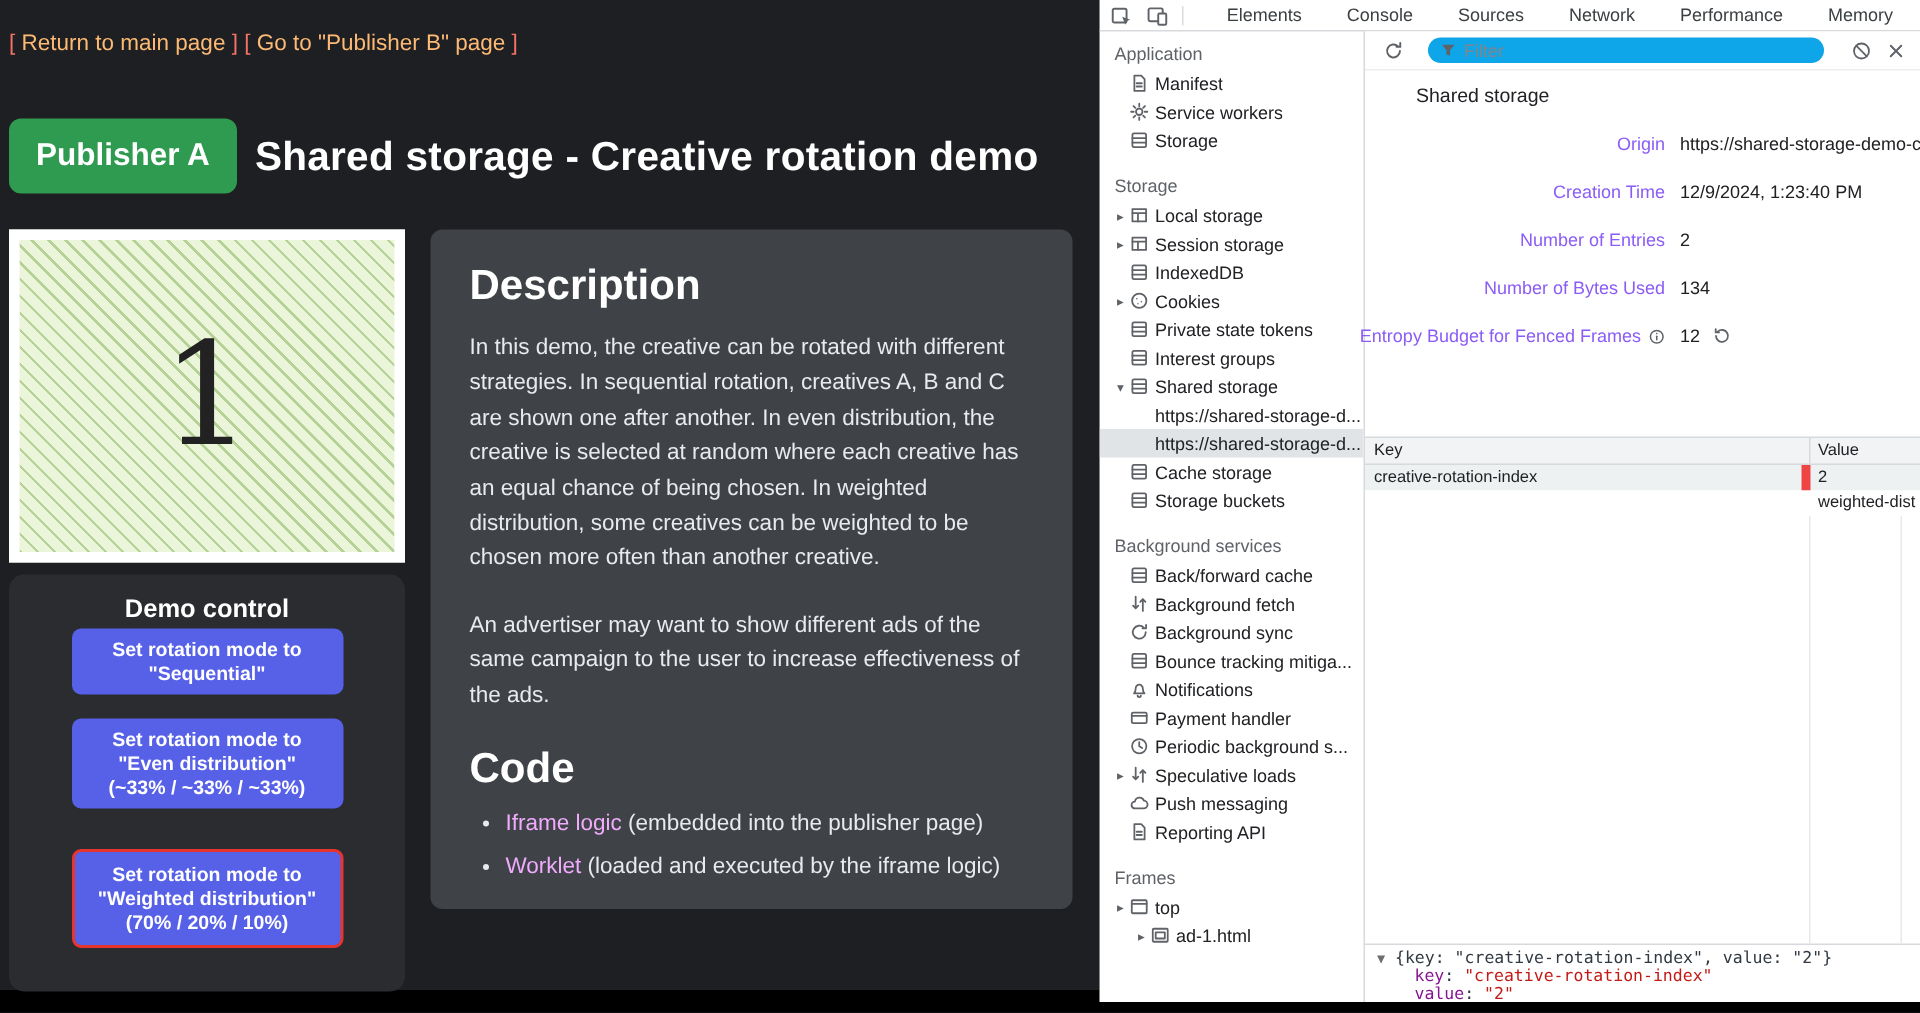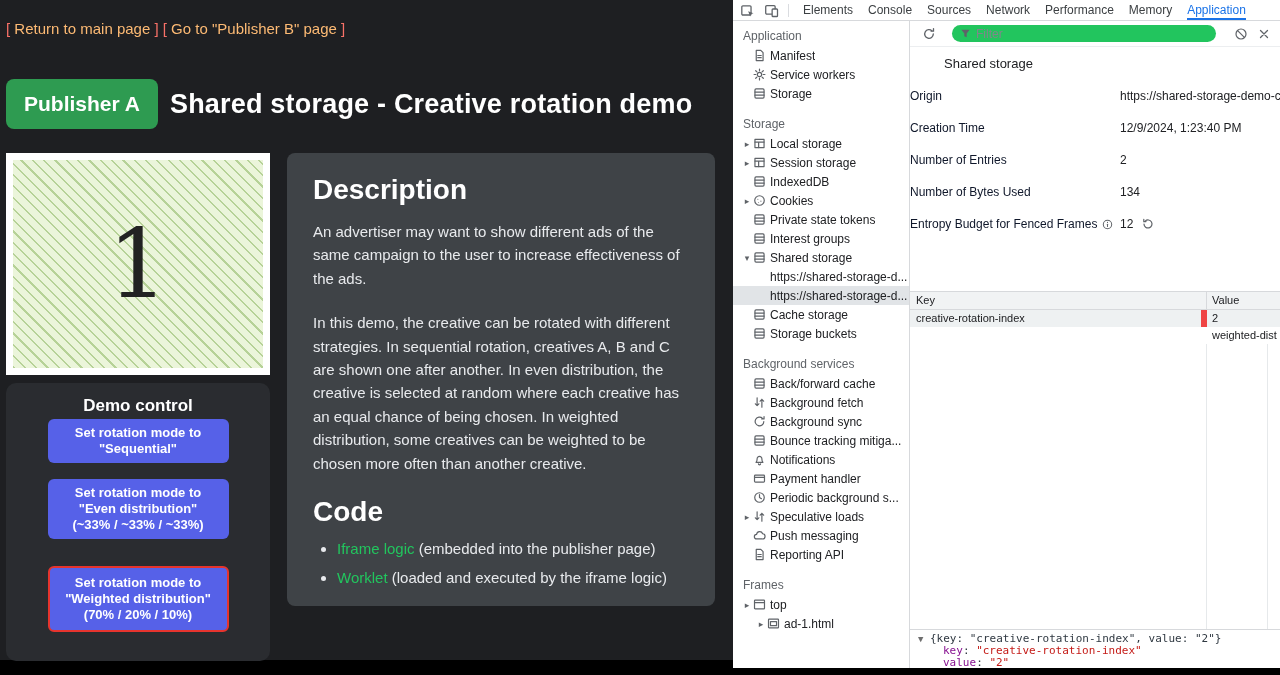--- a/index.html
+++ b/index.html
@@ -25,50 +25,50 @@
   .dc-buttons{display:flex;flex-direction:column;align-items:center;gap:16px;margin-top:3px;}
   .dc-btn{width:181px;box-sizing:border-box;border:none;border-radius:6px;background:#5661e8;color:#fff;
     font-family:inherit;font-size:13px;font-weight:700;line-height:16px;padding:6px;text-align:center;cursor:pointer;}
   .dc-btn.sel{border:2px solid #e6342e;margin-top:11px;padding:7px 4px;}
   .description{width:428px;box-sizing:border-box;background:#3f4347;border-radius:8px;padding:21px 26px;height:453px;color:#e8eaed;}
   .description h2{margin:0 0 14px;font-size:28px;color:#fff;}
   .description p{margin:0 0 21px;font-size:15px;line-height:1.56;}
   .description h2.code-h{margin:4px 0 10px;}
   .code-list{margin:0;padding-left:24px;}
   .code-item{font-size:15px;line-height:1.5;margin-bottom:7px;}
-  .code-link{color:#22c55e;text-decoration:none;cursor:pointer;}
+  .code-link{color:#f0abfc;text-decoration:none;cursor:pointer;}
 
   
   .devtools{position:absolute;left:733px;top:0;width:547px;height:668px;background:#fff;color:#202124;font-size:12px;overflow:hidden;}
   .dt-tabbar{height:21px;box-sizing:border-box;border-bottom:1px solid #d7d9dc;display:flex;align-items:center;padding-left:7px;}
   .dt-ico{display:inline-flex;align-items:center;justify-content:center;cursor:pointer;flex:none;}
   .dt-tabbar .dt-ico{margin-right:9px;}
   .dt-sep{width:1px;height:13px;background:#dadce0;margin-right:8px;}
   .dt-tabs{display:flex;gap:15px;margin-left:6px;height:100%;align-items:center;overflow:hidden;}
-  .dt-tab{color:#3c4043;cursor:pointer;height:100%;display:flex;align-items:center;white-space:nowrap;}
+  .dt-tab{color:#3c4043;cursor:pointer;height:100%;display:flex;align-items:center;white-space:nowrap;margin-left:15px;}
   .dt-tab.sel{color:#1a73e8;box-shadow:inset 0 -2px 0 #1a73e8;}
   .dt-body{display:flex;height:647px;}
   .dt-sidebar{width:177px;flex:none;box-sizing:border-box;border-right:1px solid #d7d9dc;padding-top:2px;overflow:hidden;}
   .sb-title{height:19px;line-height:19px;padding-left:10px;color:#5f6368;margin-top:12px;}
   .dt-sidebar .sb-title:first-child{margin-top:4px;}
   .sb-row{display:flex;align-items:center;height:19px;padding-left:8px;cursor:pointer;white-space:nowrap;}
   .sb-row.sel{background:#e1e4e7;}
   .sb-arrow{width:12px;flex:none;color:#5f6368;font-size:9px;text-align:center;}
   .sb-icon{width:17px;flex:none;display:inline-flex;align-items:center;}
   .sb-label{overflow:hidden;}
   .dt-content{flex:1;position:relative;background:#fff;min-width:0;}
   .dt-toolbar{height:26px;box-sizing:border-box;border-bottom:1px solid #eceef0;display:flex;align-items:center;padding:0 10px 0 12px;gap:10px;}
-  .dt-filter{flex:none;width:264px;height:17px;background:#22c55e;border-radius:9px;display:flex;align-items:center;padding:0 8px;gap:5px;box-sizing:border-box;margin-left:6px;cursor:text;}
+  .dt-filter{flex:none;width:264px;height:17px;background:#0ea5e9;border-radius:9px;display:flex;align-items:center;padding:0 8px;gap:5px;box-sizing:border-box;margin-left:6px;cursor:text;}
   .dt-filter-input{border:none;background:transparent;outline:none;font-family:inherit;font-size:12px;color:#202124;width:100%;padding:0;}
   .dt-filter-input::placeholder{color:#80868b;}
   .ml-auto{margin-left:auto;}
   .dt-title{margin:9px 0 0 34px;font-size:13px;}
   .dt-meta{margin-top:9px;}
   .meta-row{display:flex;align-items:center;height:32px;}
-  .meta-label{width:200px;flex:none;display:inline-flex;align-items:center;gap:5px;color:#0f172a;white-space:nowrap;}
+  .meta-label{width:200px;flex:none;display:inline-flex;justify-content:flex-end;align-items:center;gap:5px;color:#8b5cf6;white-space:nowrap;}
   .meta-value{margin-left:10px;display:inline-flex;align-items:center;gap:9px;color:#202124;white-space:nowrap;overflow:hidden;}
   .m-ico{display:inline-flex;align-items:center;}
   .dt-grid{position:absolute;left:0;right:0;top:270px;height:338px;border-top:1px solid #d7d9dc;box-sizing:border-box;font-size:11px;overflow:hidden;}
   .vline{position:absolute;left:296px;top:0;bottom:0;width:1px;background:#e6e9eb;}
   .vline.v2{left:357px;}
   .dg-header{position:relative;display:flex;height:17px;line-height:17px;background:#f1f3f4;border-bottom:1px solid #d7d9dc;}
   .dg-key{width:297px;flex:none;box-sizing:border-box;padding-left:6px;border-right:1px solid #d7d9dc;overflow:hidden;white-space:nowrap;}
   .dg-val{flex:1;padding-left:5px;overflow:hidden;white-space:nowrap;}
   .dg-row{position:relative;display:flex;height:17px;line-height:17px;background:#fff;cursor:pointer;}
   .dg-row.odd{background:#eef1f2;}
@@ -115,22 +115,22 @@
               <button class="dc-btn sel">
                 <div>Set rotation mode to</div>
                 <div>"Weighted distribution"</div>
                 <div>(70% / 20% / 10%)</div>
               </button>
             </div>
         </div>
       </div>
       <div class="description">
         <h2>Description</h2>
+        <p>In this demo, the creative can be rotated with different strategies. In sequential rotation, creatives A, B and C are shown one after another. In even distribution, the creative is selected at random where each creative has an equal chance of being chosen. In weighted distribution, some creatives can be weighted to be chosen more often than another creative.</p>
         <p>An advertiser may want to show different ads of the same campaign to the user to increase effectiveness of the ads.</p>
-        <p>In this demo, the creative can be rotated with different strategies. In sequential rotation, creatives A, B and C are shown one after another. In even distribution, the creative is selected at random where each creative has an equal chance of being chosen. In weighted distribution, some creatives can be weighted to be chosen more often than another creative.</p>
         <h2 class="code-h">Code</h2>
         <ul class="code-list" id="code-list">
             <li class="code-item"><a class="code-link">Iframe logic</a><span> (embedded into the publisher page)</span></li>
             <li class="code-item"><a class="code-link">Worklet</a><span> (loaded and executed by the iframe logic)</span></li>
           </ul>
       </div>
     </div>
   </div>
 
   <div class="devtools">

